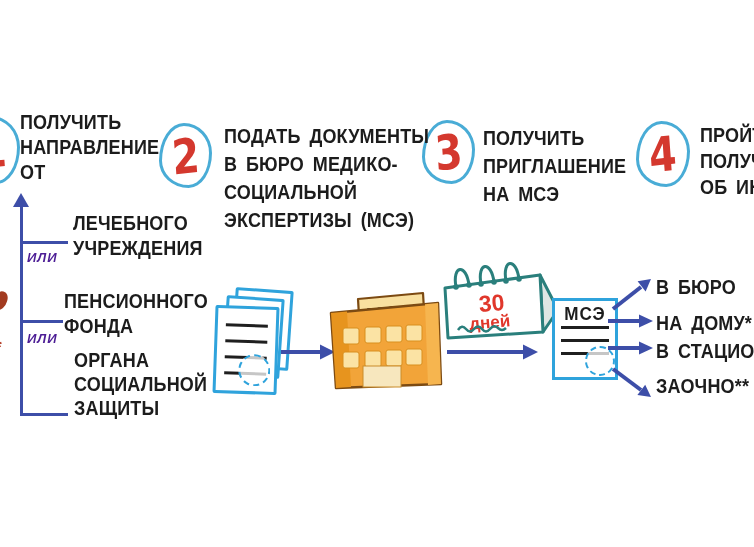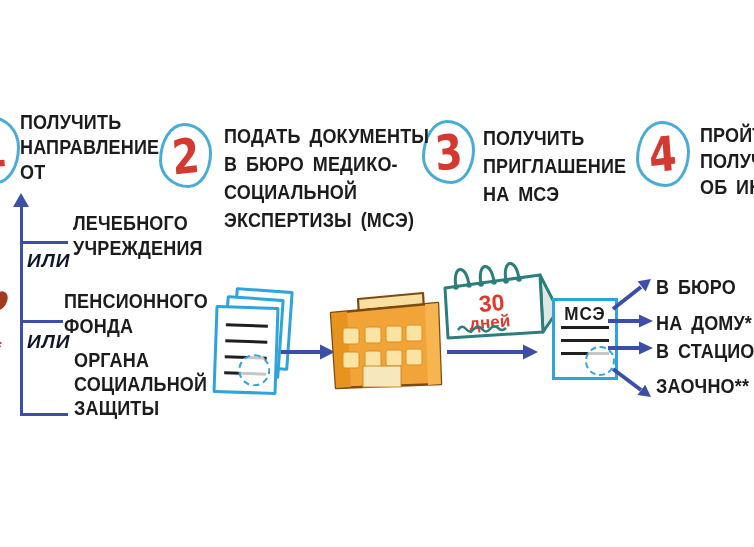--- a/index.html
+++ b/index.html
@@ -36,22 +36,22 @@
 
   
   .tree-line { position:absolute; background:#3D4EA8; }
   .vline { left:20px; top:206px; width:3px; height:210px; }
   .arrow-up { position:absolute; left:13px; top:193px; width:0; height:0;
     border-left:8px solid transparent; border-right:8px solid transparent;
     border-bottom:14px solid #3D4EA8; }
   .b1 { left:21px; top:241px; width:47px; height:3px; }
   .b2 { left:21px; top:320px; width:42px; height:3px; }
   .b3 { left:21px; top:413px; width:47px; height:3px; }
-  .or { position:absolute; color:#0f172a; font-weight:700; font-style:italic;
-        font-size:19px; letter-spacing:1px; }
+  .or { position:absolute; color:#4c1d95; font-weight:700; font-style:italic;
+        font-size:13px; letter-spacing:1px; }
   .or1 { left:27px; top:250px; }
   .or2 { left:27px; top:331px; }
   .src { position:absolute; font-size:20px; font-weight:700; letter-spacing:.2px; }
   .src div { white-space:nowrap; }
   .src1 { left:73px; top:211px; line-height:25px; }
   .src2 { left:64px; top:289px; line-height:25px; }
   .src3 { left:74px; top:348px; line-height:24px; }
 
   
   .edge-blob { left:-7px; top:291px; width:14px; height:19px; background:#A23B20;

